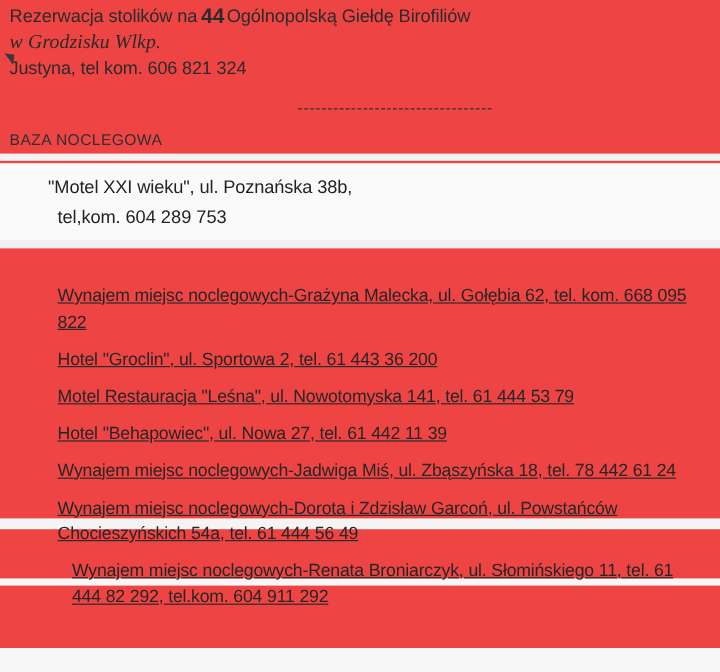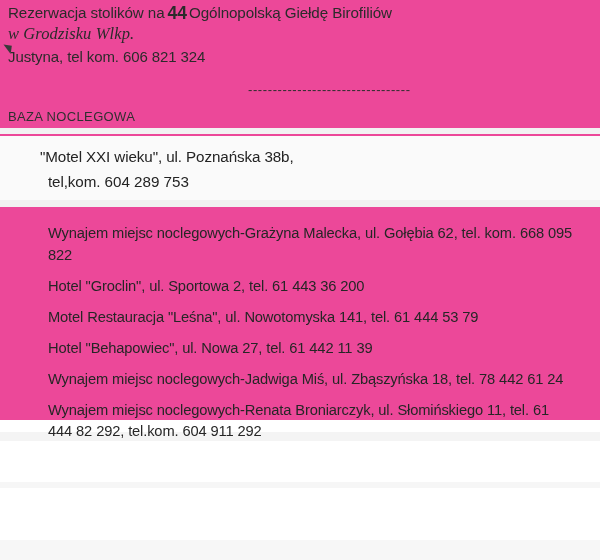--- a/index.html
+++ b/index.html
@@ -13,22 +13,22 @@
     font-family: "Liberation Sans", sans-serif;
     color: #2b2b2b;
     overflow: hidden;
     position: relative;
     -webkit-font-smoothing: antialiased;
   }
 
   .page {
     position: relative;
     width: 600px;
-    height: 420px;
-    background: #ec4899;
+    height: 560px;
+    background: #ef4444;
   }
 
   
   .band {
     position: absolute;
     left: 0;
     width: 600px;
     pointer-events: none;
   }
   .band-a { top: 128px;  height: 6px;  background: #f2f2f2; }
@@ -132,33 +132,35 @@
   }
   .phone-bold {
     font-weight: normal;
     letter-spacing: 0px;
   }
 
   
   .list {
     position: absolute;
     left: 48px;
-    top: 223px;
+    top: 237px;
     width: 528px;
+    text-decoration: underline;
   }
   .list-item {
     font-size: 14.7px;
     line-height: 21.5px;
     letter-spacing: -0.15px;
     color: #262626;
     margin-bottom: 9.5px;
     word-spacing: 0.1px;
   }
   .list-item:last-child {
     margin-bottom: 0;
+    margin-left: 12px;
   }
 </style>
 </head>
 <body>
 
 <div class="page">
 
   <div class="band band-a"></div>
   <div class="band band-b"></div>
   <div class="band band-c"></div>
@@ -187,16 +189,17 @@
       <span class="phone-bold">604 289 753</span>
     </div>
   </div>
 
   <div class="list">
     <div class="list-item">Wynajem miejsc noclegowych-Grażyna Malecka, ul. Gołębia 62, tel. kom. 668 095 822</div>
     <div class="list-item">Hotel "Groclin", ul. Sportowa 2, tel. 61 443 36 200</div>
     <div class="list-item">Motel Restauracja "Leśna", ul. Nowotomyska 141, tel. 61 444 53 79</div>
     <div class="list-item">Hotel "Behapowiec", ul. Nowa 27, tel. 61 442 11 39</div>
     <div class="list-item">Wynajem miejsc noclegowych-Jadwiga Miś, ul. Zbąszyńska 18, tel. 78 442 61 24</div>
+    <div class="list-item">Wynajem miejsc noclegowych-Dorota i Zdzisław Garcoń, ul. Powstańców Chocieszyńskich 54a, tel. 61 444 56 49</div>
     <div class="list-item">Wynajem miejsc noclegowych-Renata Broniarczyk, ul. Słomińskiego 11, tel. 61 444 82 292, tel.kom. 604 911 292</div>
   </div>
 
 </div>
 
 </body></html>

